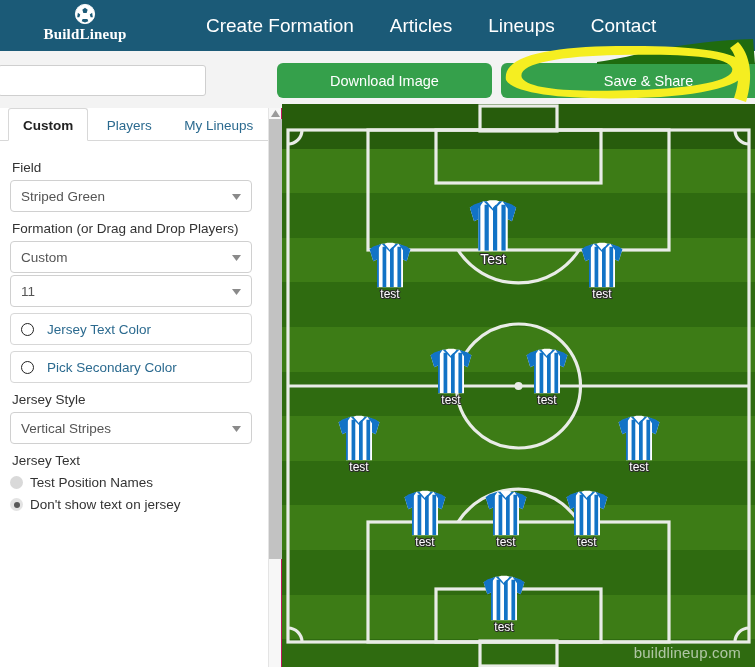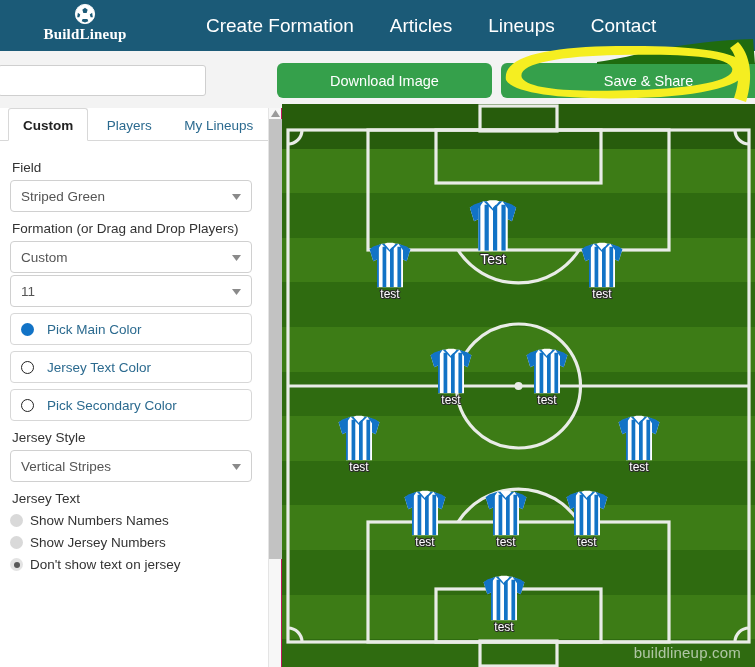--- a/index.html
+++ b/index.html
@@ -242,47 +242,39 @@
         <span>Custom</span>
         <span class="caret"></span>
       </div>
 
       <div class="select-box">
         <span>11</span>
         <span class="caret"></span>
       </div>
 
       <div class="color-btn">
-        <span class="swatch filled"></span>
-        <span class="cb-label">Pick Main Color</span>
-      </div>
-      <div class="color-btn">
         <span class="swatch hollow"></span>
         <span class="cb-label">Jersey Text Color</span>
       </div>
       <div class="color-btn">
         <span class="swatch hollow"></span>
         <span class="cb-label">Pick Secondary Color</span>
       </div>
 
       <div class="field-label">Jersey Style</div>
       <div class="select-box">
         <span>Vertical Stripes</span>
         <span class="caret"></span>
       </div>
 
       <div class="field-label">Jersey Text</div>
 
       <div class="radio-row">
         <span class="dot"></span>
-        <span class="r-label">Show Numbers Names</span>
-      </div>
-      <div class="radio-row">
-        <span class="dot"></span>
-        <span class="r-label">Show Jersey Numbers</span>
+        <span class="r-label">Test Position Names</span>
       </div>
       <div class="radio-row checked">
         <span class="dot"></span>
         <span class="r-label">Don't show text on jersey</span>
       </div>
 
     </div>
   </div>
 
   <div id="sb-track">

